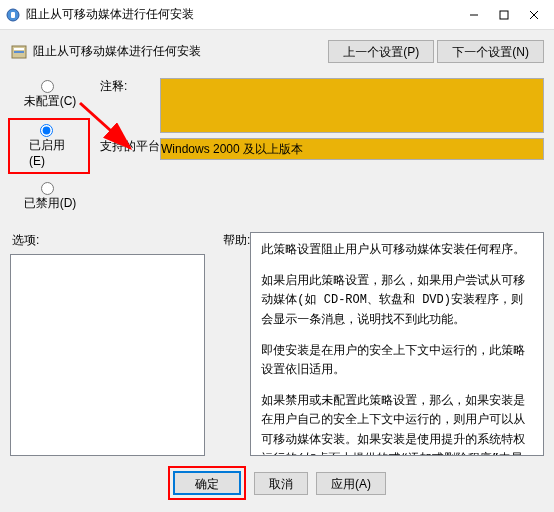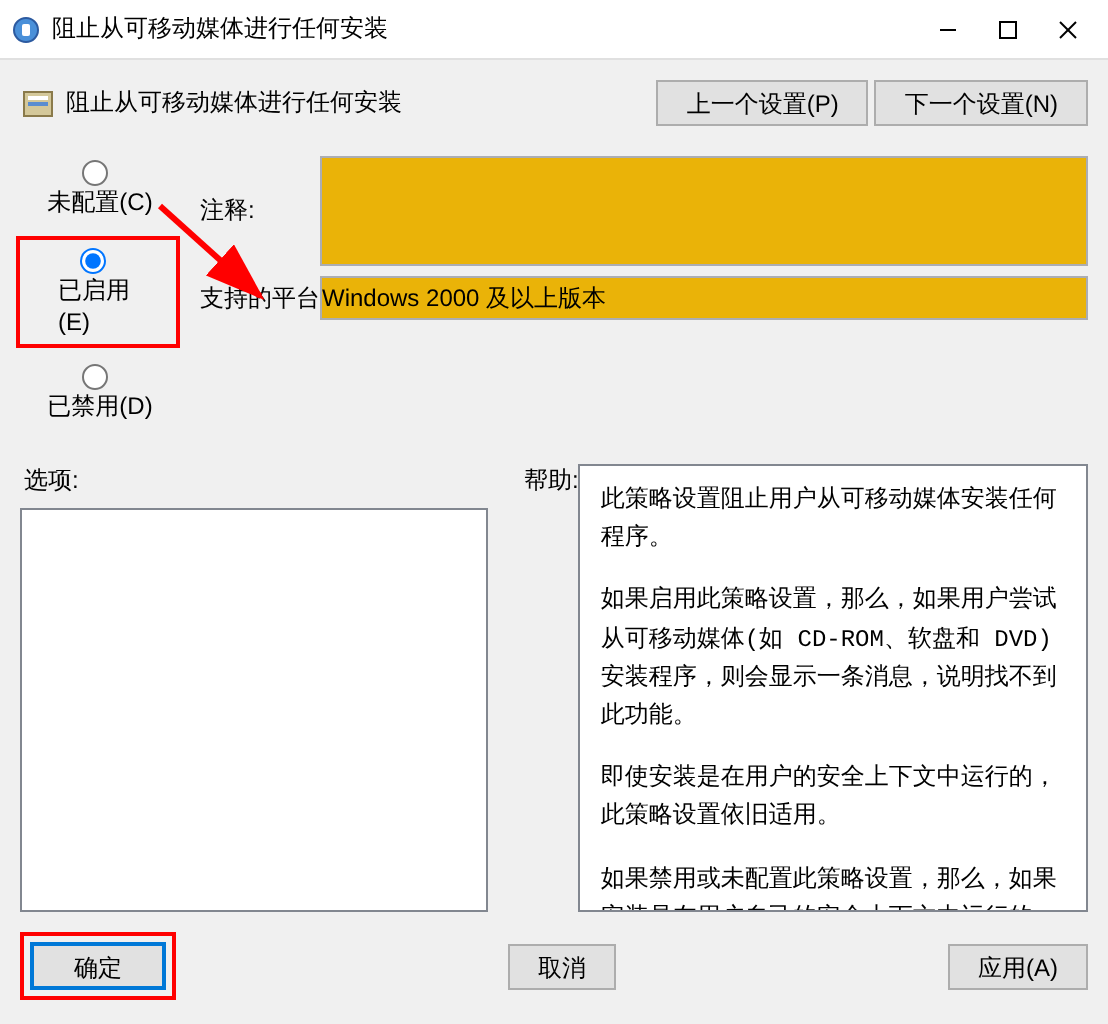--- a/index.html
+++ b/index.html
@@ -129,21 +129,20 @@
       padding-left: 10px;
     }
 
     .config-label {
       display: inline-block;
       width: 60px;
     }
 
     .config-field-row {
       display: flex;
-      align-items: center;
       margin-bottom: 50px;
     }
 
     .config-input {
       flex: 1;
       height: 20px;
       border: 1px solid #abadb3;
       padding: 2px 0;
       background: #eab308;
     }
@@ -154,21 +153,21 @@
     }
 
     .main-section {
       display: flex;
       margin-top: 10px;
       flex: 1;
       min-height: 0;
     }
 
     .options-section {
-      width: 234px;
+      width: 195px;
       display: flex;
       flex-direction: column;
     }
 
     .help-section {
       flex: 1;
       display: flex;
       flex-direction: row;
     }
 
@@ -186,21 +185,21 @@
       line-height: 1.6;
     }
 
     .help-box p {
       margin-bottom: 12px;
       font-family: Liberation Mono, monospace;
     }
 
     .footer {
       display: flex;
-      justify-content: space-between;
+      justify-content: center;
       align-items: center;
       padding: 10px 0 2px 0;
       gap: 8px;
     }
 
     .btn-ok-highlight {
       border: 2px solid #ff0000;
       padding: 3px;
       display: inline-block;
     }

